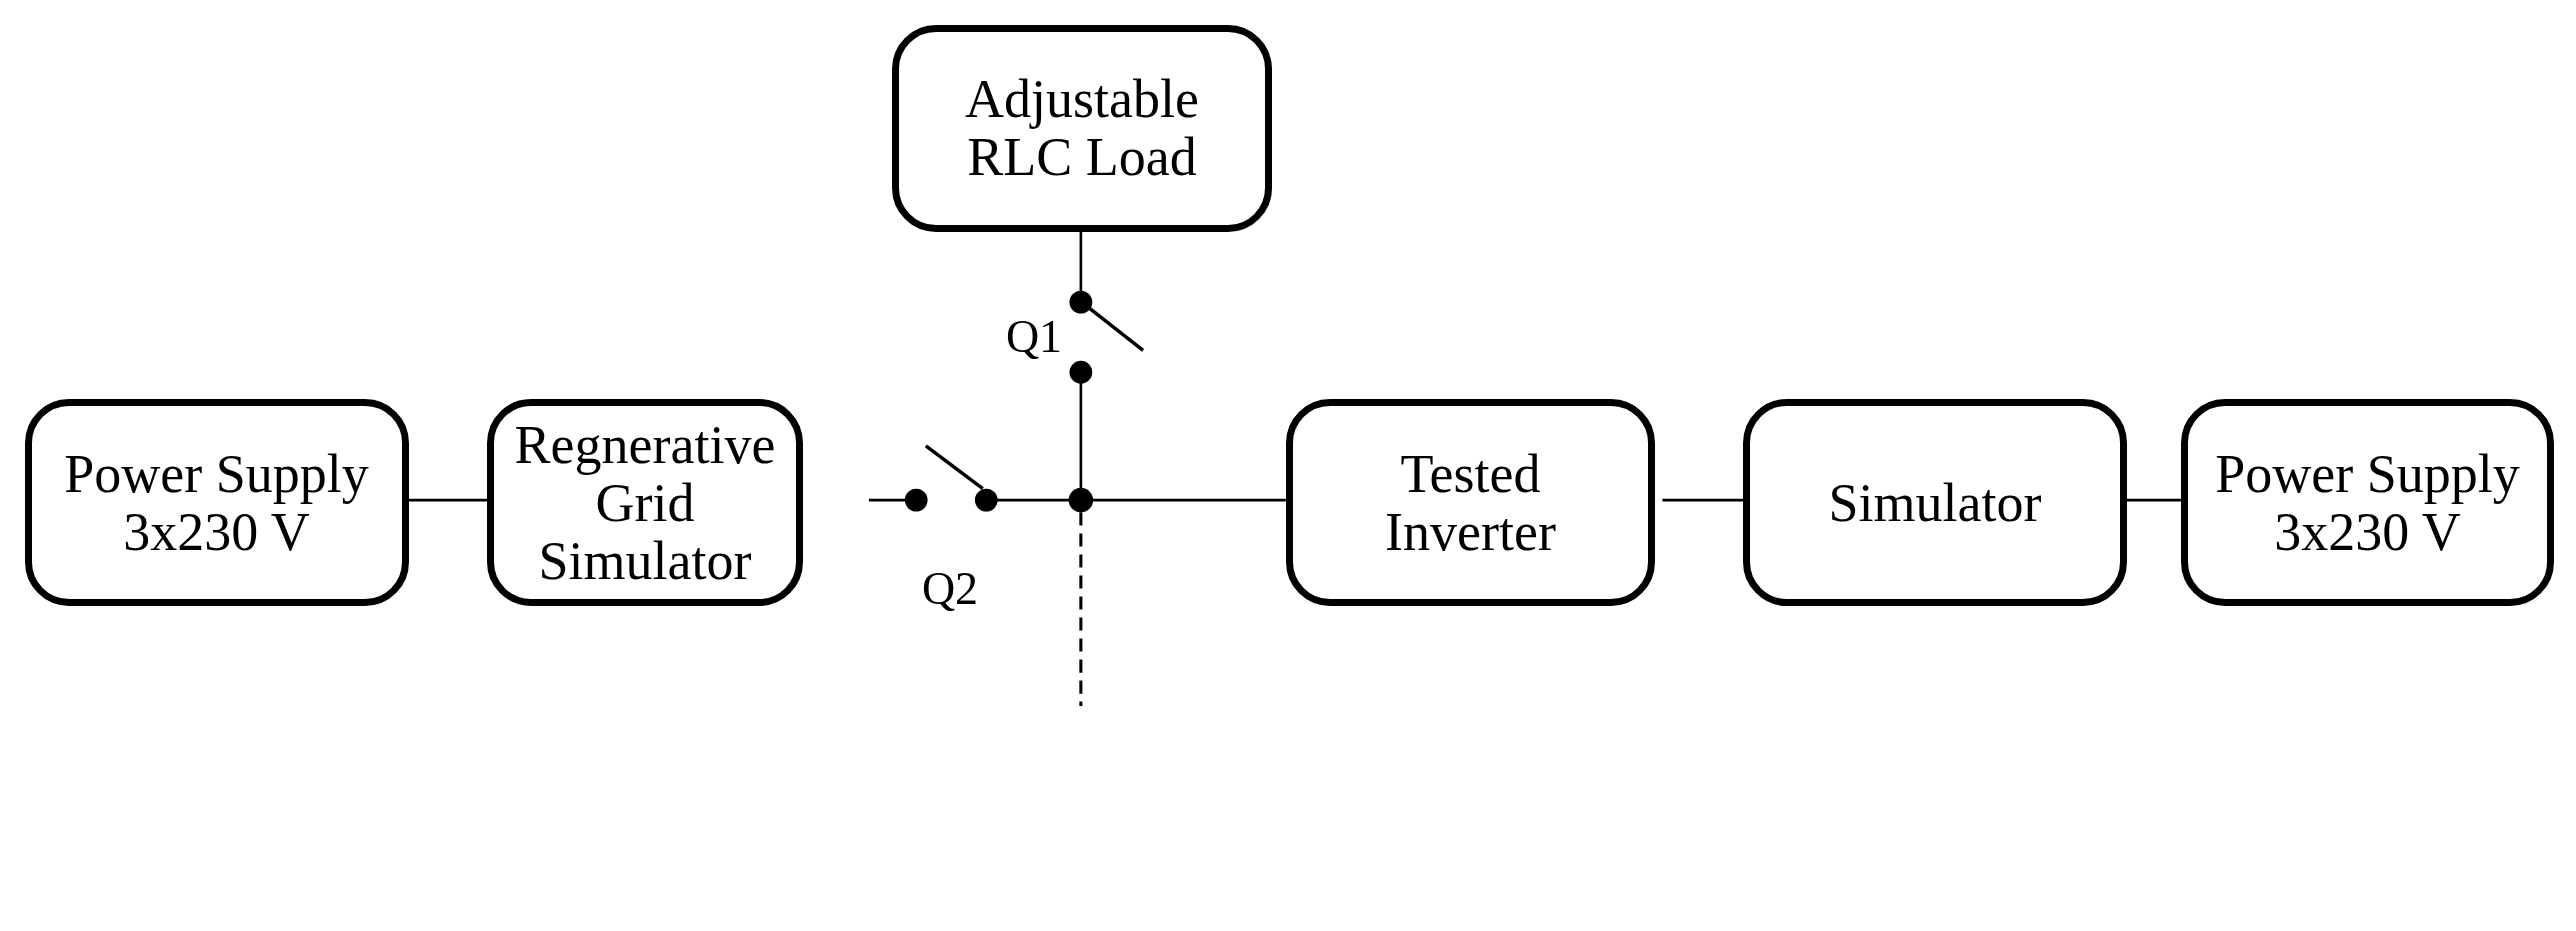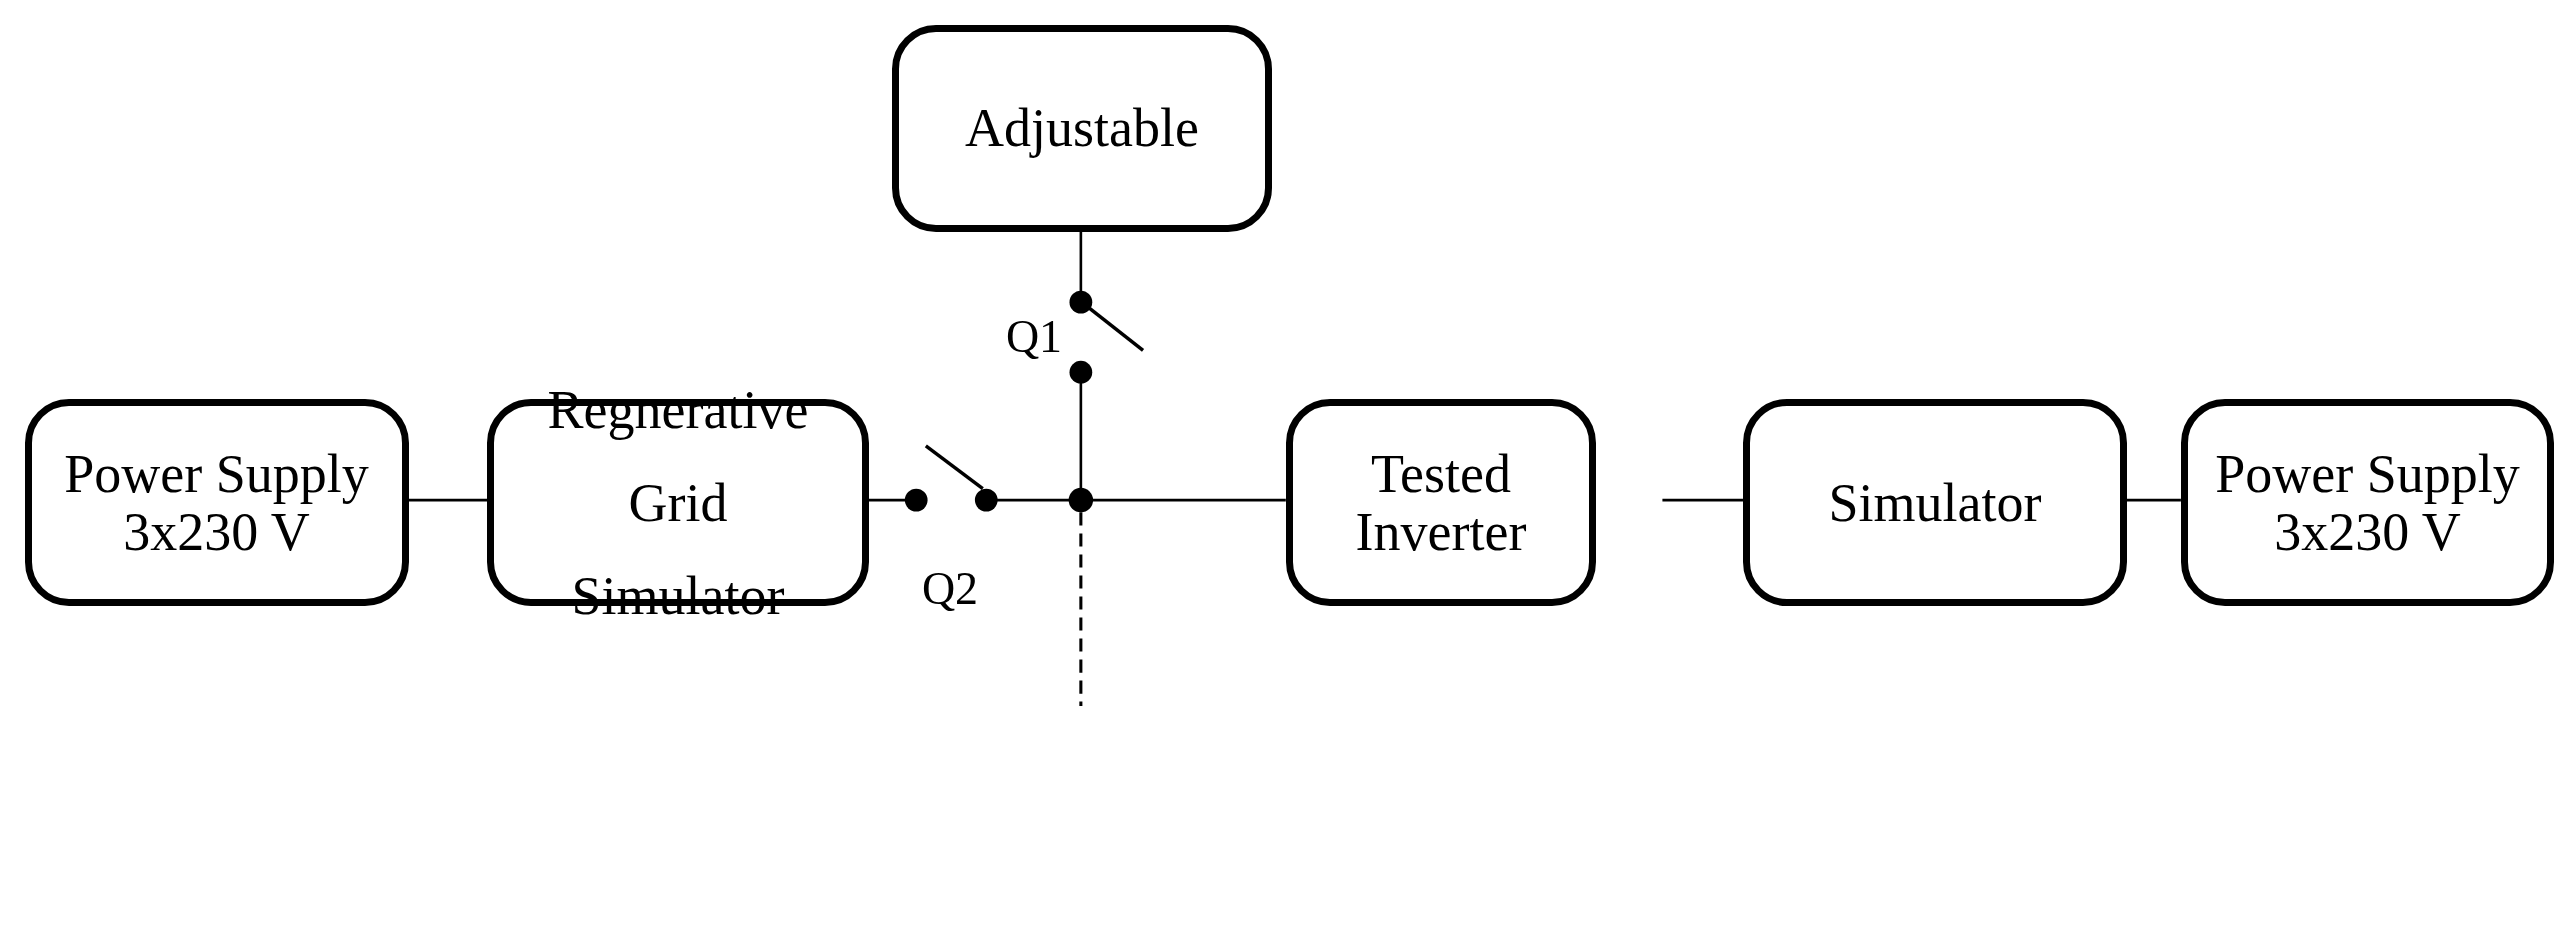--- a/index.html
+++ b/index.html
@@ -78,34 +78,35 @@
     <circle cx="1046" cy="571" r="13" fill="#000"></circle>
     <circle cx="1126" cy="571" r="13" fill="#000"></circle>
 
     <circle cx="1234" cy="571" r="14" fill="#000"></circle>
 
     <line x1="1234" y1="585" x2="1234" y2="806" stroke="#000" stroke-width="3.5" stroke-dasharray="15 9"></line>
   </svg>
 
   <div class="node" style="left:892px; top:24.5px; width:380px; height:207px;align-items:center;">
     <span>Adjustable</span>
+    <span>RLC Load</span>
   </div>
 
   <div class="node" style="left:24.5px; top:399px; width:384px; height:207px;">
     <span>Power Supply</span>
     <span>3x230 V</span>
   </div>
 
-  <div class="node" style="left:487px; top:399px; width:382px; height:207px;gap:35px;">
+  <div class="node" style="left:487px; top:399px; width:316px; height:207px;">
     <span>Regnerative</span>
     <span>Grid</span>
     <span>Simulator</span>
   </div>
 
-  <div class="node" style="left:1286px; top:399px; width:310px; height:207px;">
+  <div class="node" style="left:1286px; top:399px; width:369px; height:207px;">
     <span>Tested</span>
     <span>Inverter</span>
   </div>
 
   <div class="node" style="left:1743px; top:399px; width:384px; height:207px;">
     <span>Simulator</span>
   </div>
 
   <div class="node" style="left:2181px; top:399px; width:373px; height:207px;">
     <span>Power Supply</span>

